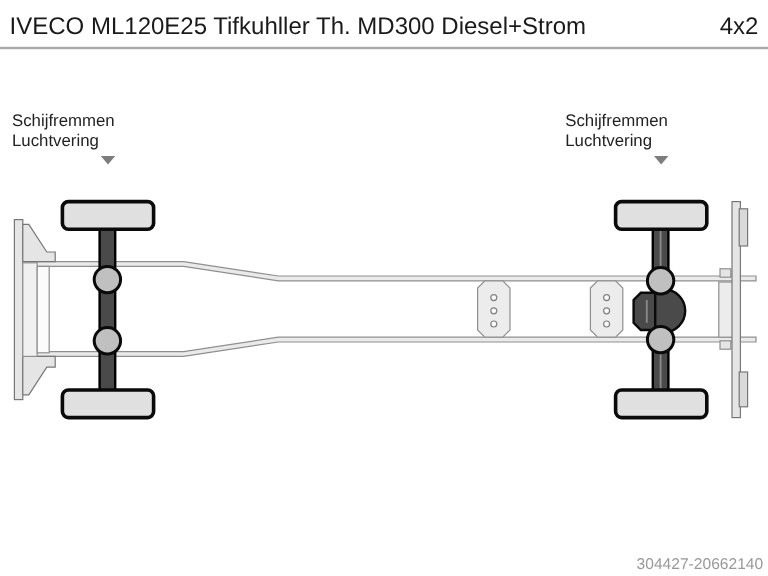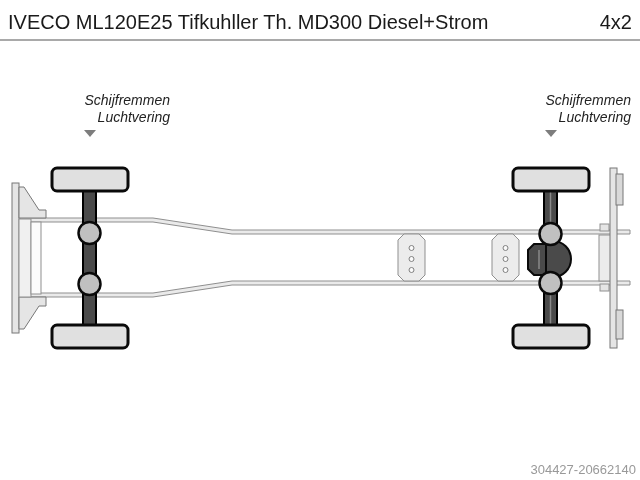--- a/index.html
+++ b/index.html
@@ -22,25 +22,24 @@
     align-items: flex-end;
     padding: 0 8px 5px 8px;
     font-size: 20px;
     color: var(--title_text, #1a1a1a);
     white-space: nowrap;
   }
   .axle-label {
     position: absolute;
     top: 92px;
     width: 160px;
-    text-align: right;
+    text-align: left;
     font-size: 14px;
     line-height: 17px;
     color: var(--label_text, #222);
-    font-style: italic;
   }
   .axle-label.front { left: 10px; }
   .axle-label.rear  { left: 471px; }
   .down-arrow {
     width: 0; height: 0;
     margin: 4px auto 0 auto;
     border-left: 6px solid transparent;
     border-right: 6px solid transparent;
     border-top: 7px solid var(--arrow, #7d7d7d);
   }

